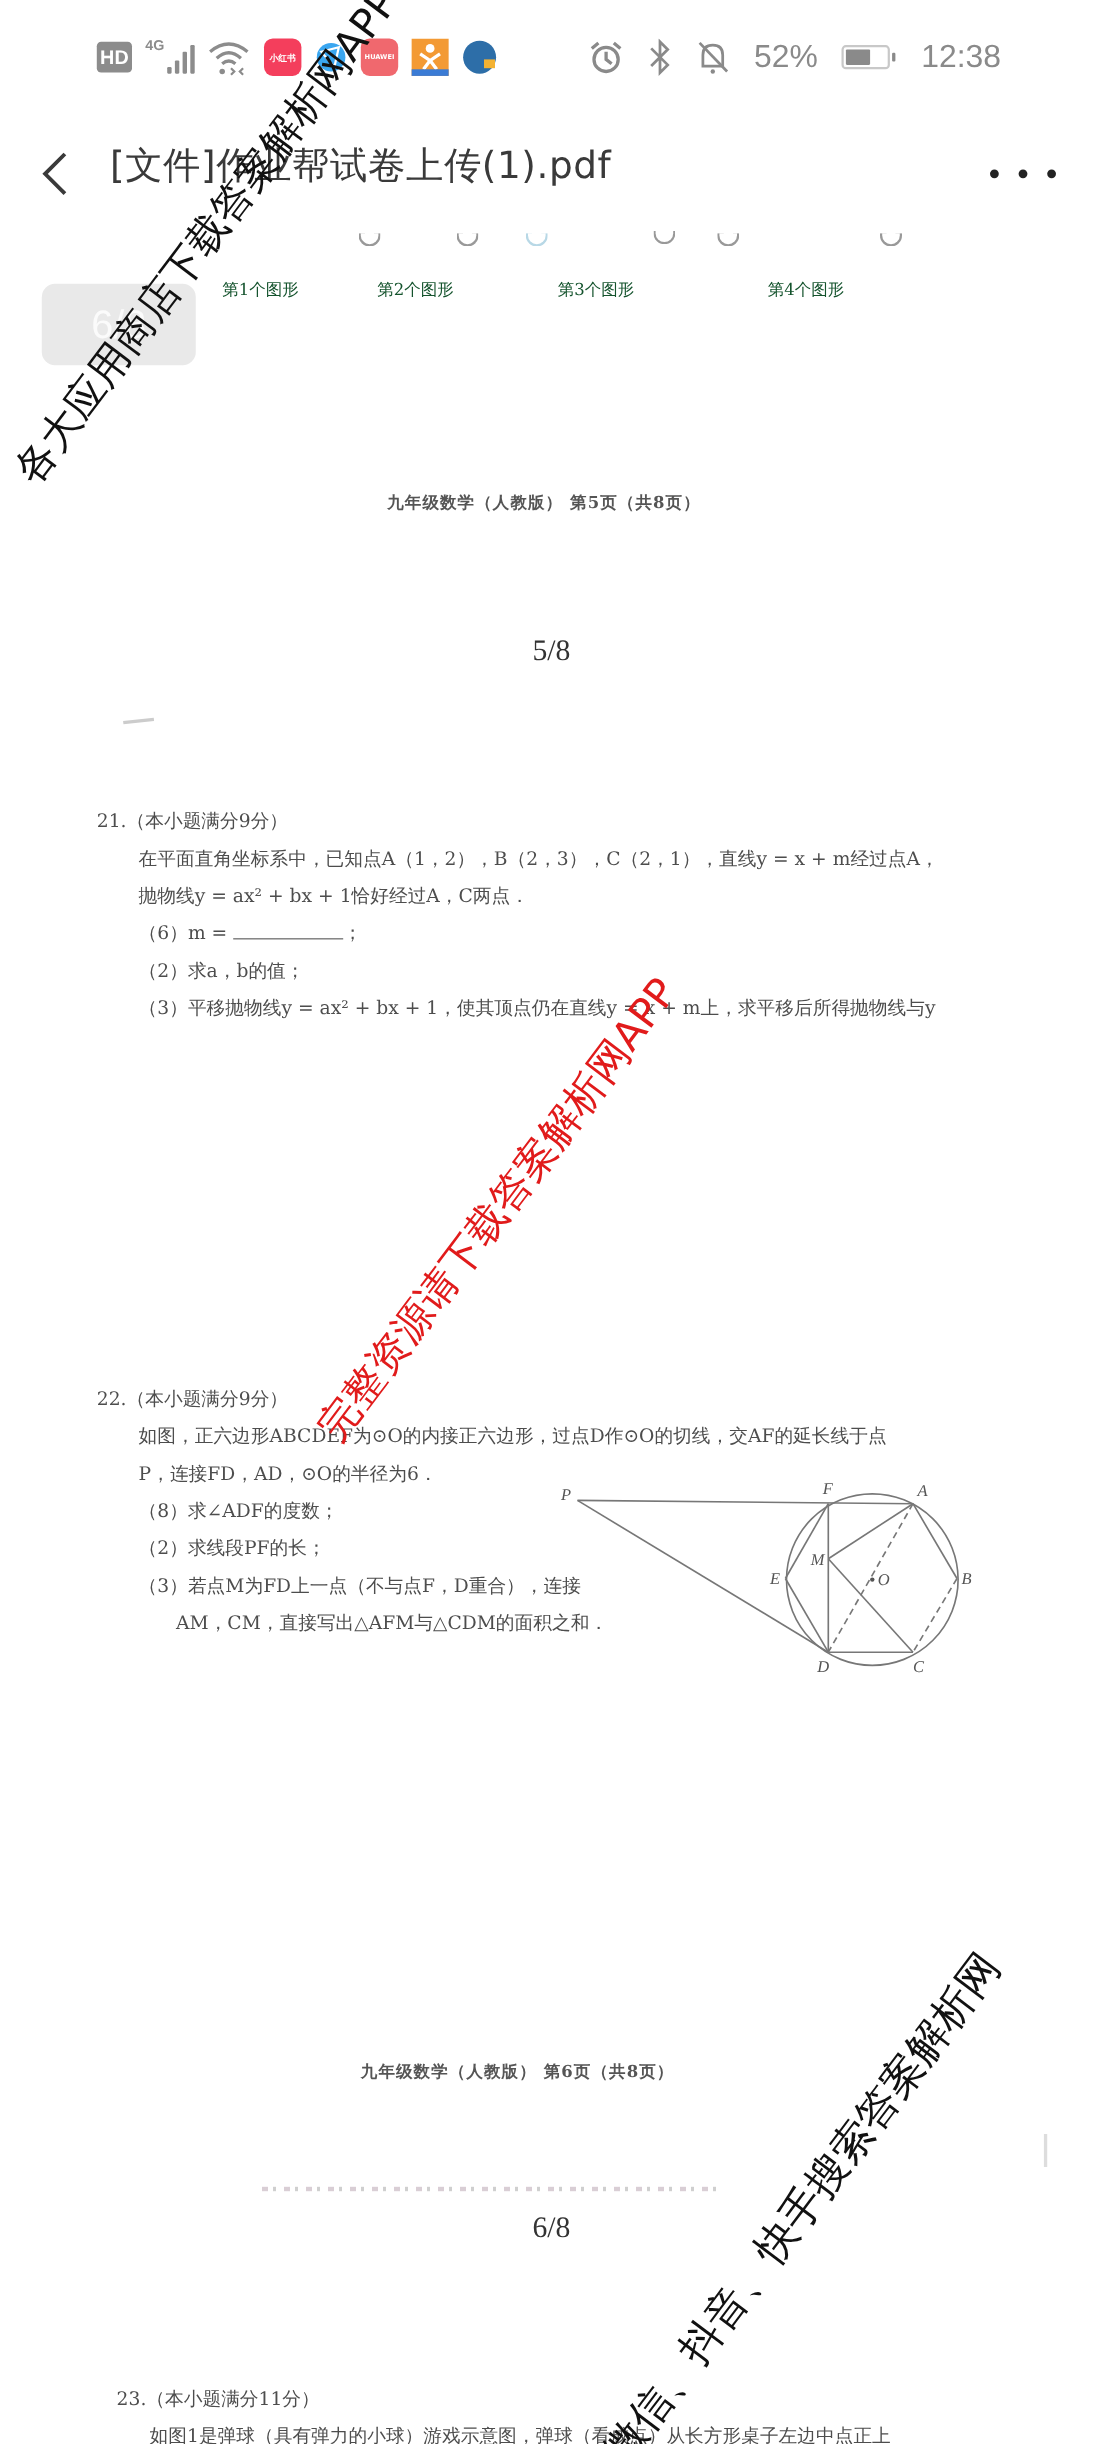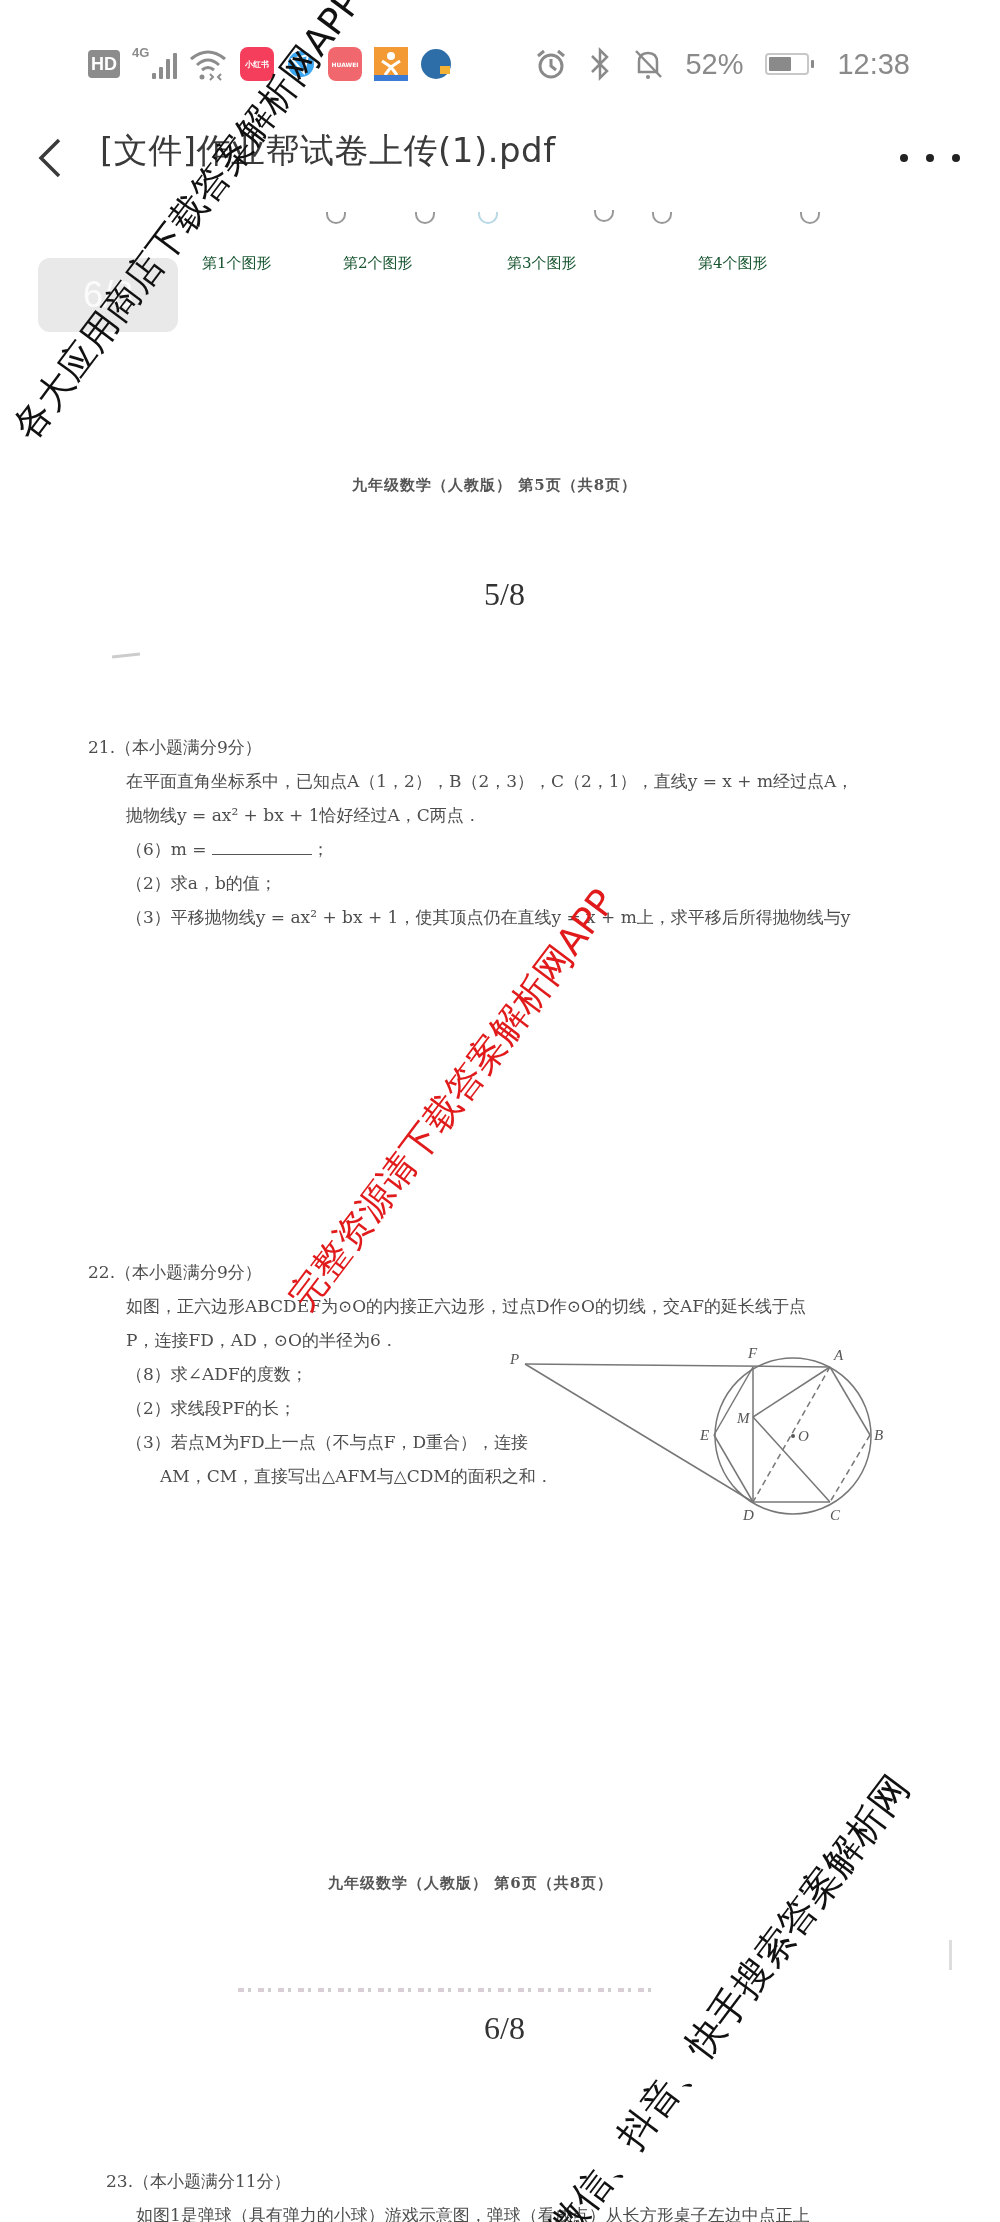--- a/index.html
+++ b/index.html
@@ -3,21 +3,21 @@
 <meta charset="utf-8">
 <style>
   html, body { margin:0; padding:0; }
   body {
     width:1000px; height:2222px; position:relative; overflow:hidden;
     background:#ffffff;
     font-family:"DejaVu Sans", "Liberation Sans", sans-serif;
     color:#333;
   }
   
-  .statusbar { position:absolute; left:0; top:16px; width:1000px; height:100px; }
+  .statusbar { position:absolute; left:0; top:4px; width:1000px; height:100px; }
   .sb-left { position:absolute; left:88px; top:30px; height:36px; display:flex; align-items:center; gap:12px; }
   .sb-right { position:absolute; right:90px; top:28px; height:40px; display:flex; align-items:center; gap:22px; color:#8a8a8a; font-size:29px; font-family:"Liberation Sans", sans-serif; }
   .hd-badge { background:#8c8c8c; color:#fff; font-weight:bold; font-size:18px; width:32px; height:28px; border-radius:4px; display:flex; align-items:center; justify-content:center; font-family:"Liberation Sans",sans-serif; }
   .signal { position:relative; width:44px; height:34px; }
   .signal .tag { position:absolute; left:0; top:-2px; font-size:13px; font-weight:bold; color:#8c8c8c; font-family:"Liberation Sans",sans-serif; }
   .signal .bar { position:absolute; bottom:2px; width:4px; background:#8c8c8c; border-radius:1px; }
   .app-ic { width:34px; height:34px; border-radius:8px; display:flex; align-items:center; justify-content:center; color:#fff; font-size:8px; font-weight:bold; }
   .battery { width:44px; height:22px; border:2px solid #c8c8c8; border-radius:4px; position:relative; box-sizing:border-box; }
   .battery .fill { position:absolute; left:2px; top:2px; bottom:2px; width:22px; background:#8a8a8a; border-radius:1px; }
   .battery .nub { position:absolute; right:-7px; top:5px; width:3px; height:8px; background:#8a8a8a; border-radius:1px; }
@@ -31,21 +31,21 @@
 
   
   .page-indicator { position:absolute; left:38px; top:258px; width:140px; height:74px; background:#e7e7e7; border-radius:12px; display:flex; align-items:center; justify-content:center; color:#fbfbfb; font-size:36px; font-family:"Liberation Sans",sans-serif; opacity:0.9; }
 
   
   .pdf { position:absolute; left:0; top:200px; width:1000px; height:2022px; }
   .scan { font-family:"DejaVu Serif","Liberation Serif",serif; color:#4a4a4a; }
   .arc { position:absolute; width:16px; height:10px; border:2px solid #999; border-top:none; border-radius:0 0 10px 10px; }
   .fig-label { position:absolute; top:54px; font-size:15px; color:#14532d; font-family:"DejaVu Serif",serif; }
   .page-footer { position:absolute; font-size:15px; color:#555; letter-spacing:1px; font-family:"DejaVu Serif",serif; font-weight:bold; }
-  .page-sep { position:absolute; font-size:32px; color:#333; font-family:"Liberation Serif",serif; }
+  .page-sep { position:absolute; font-size:27px; color:#333; font-family:"Liberation Serif",serif; }
 
   .q { position:absolute; left:88px; font-size:17px; color:#4d4d4d; line-height:34px; font-family:"DejaVu Serif","Liberation Serif",serif; }
   .q .qhead { margin-left:0; }
   .q .line { padding-left:38px; white-space:nowrap; }
   .q .line2 { padding-left:72px; white-space:nowrap; }
   .q .sub { padding-left:38px; white-space:nowrap; }
   .blank { display:inline-block; width:100px; border-bottom:1px solid #555; height:14px; vertical-align:baseline; }
 
   .geo { position:absolute; left:500px; top:1330px; width:400px; height:220px; }
 
@@ -140,21 +140,21 @@
     <div class="arc" style="left:478px;top:12px;border-color:#b8d8e6;"></div>
     <div class="arc" style="left:594px;top:10px;"></div>
     <div class="arc" style="left:652px;top:12px;"></div>
     <div class="arc" style="left:800px;top:12px;"></div>
     <span class="fig-label" style="left:202px;">第1个图形</span>
     <span class="fig-label" style="left:343px;">第2个图形</span>
     <span class="fig-label" style="left:507px;">第3个图形</span>
     <span class="fig-label" style="left:698px;">第4个图形</span>
   </div>
 
-  <div class="page-footer" style="left:352px;top:248px;margin-top:28px;">九年级数学（人教版） 第5页（共8页）</div>
+  <div class="page-footer" style="left:352px;top:248px;">九年级数学（人教版） 第5页（共8页）</div>
   <div class="page-sep" style="left:484px;top:376px;">5/8</div>
   <div style="position:absolute;left:112px;top:454px;width:28px;height:3px;background:#ccc;transform:rotate(-6deg);"></div>
 
   <div class="q" style="top:530px;">
     <div class="qhead">21.（本小题满分9分）</div>
     <div class="line">在平面直角坐标系中，已知点A（1，2），B（2，3），C（2，1），直线y = x + m经过点A，</div>
     <div class="line">抛物线y = ax² + bx + 1恰好经过A，C两点．</div>
     <div class="sub">
       <span>（6）m =</span> <span class="blank"></span><span>；</span>
     </div>

